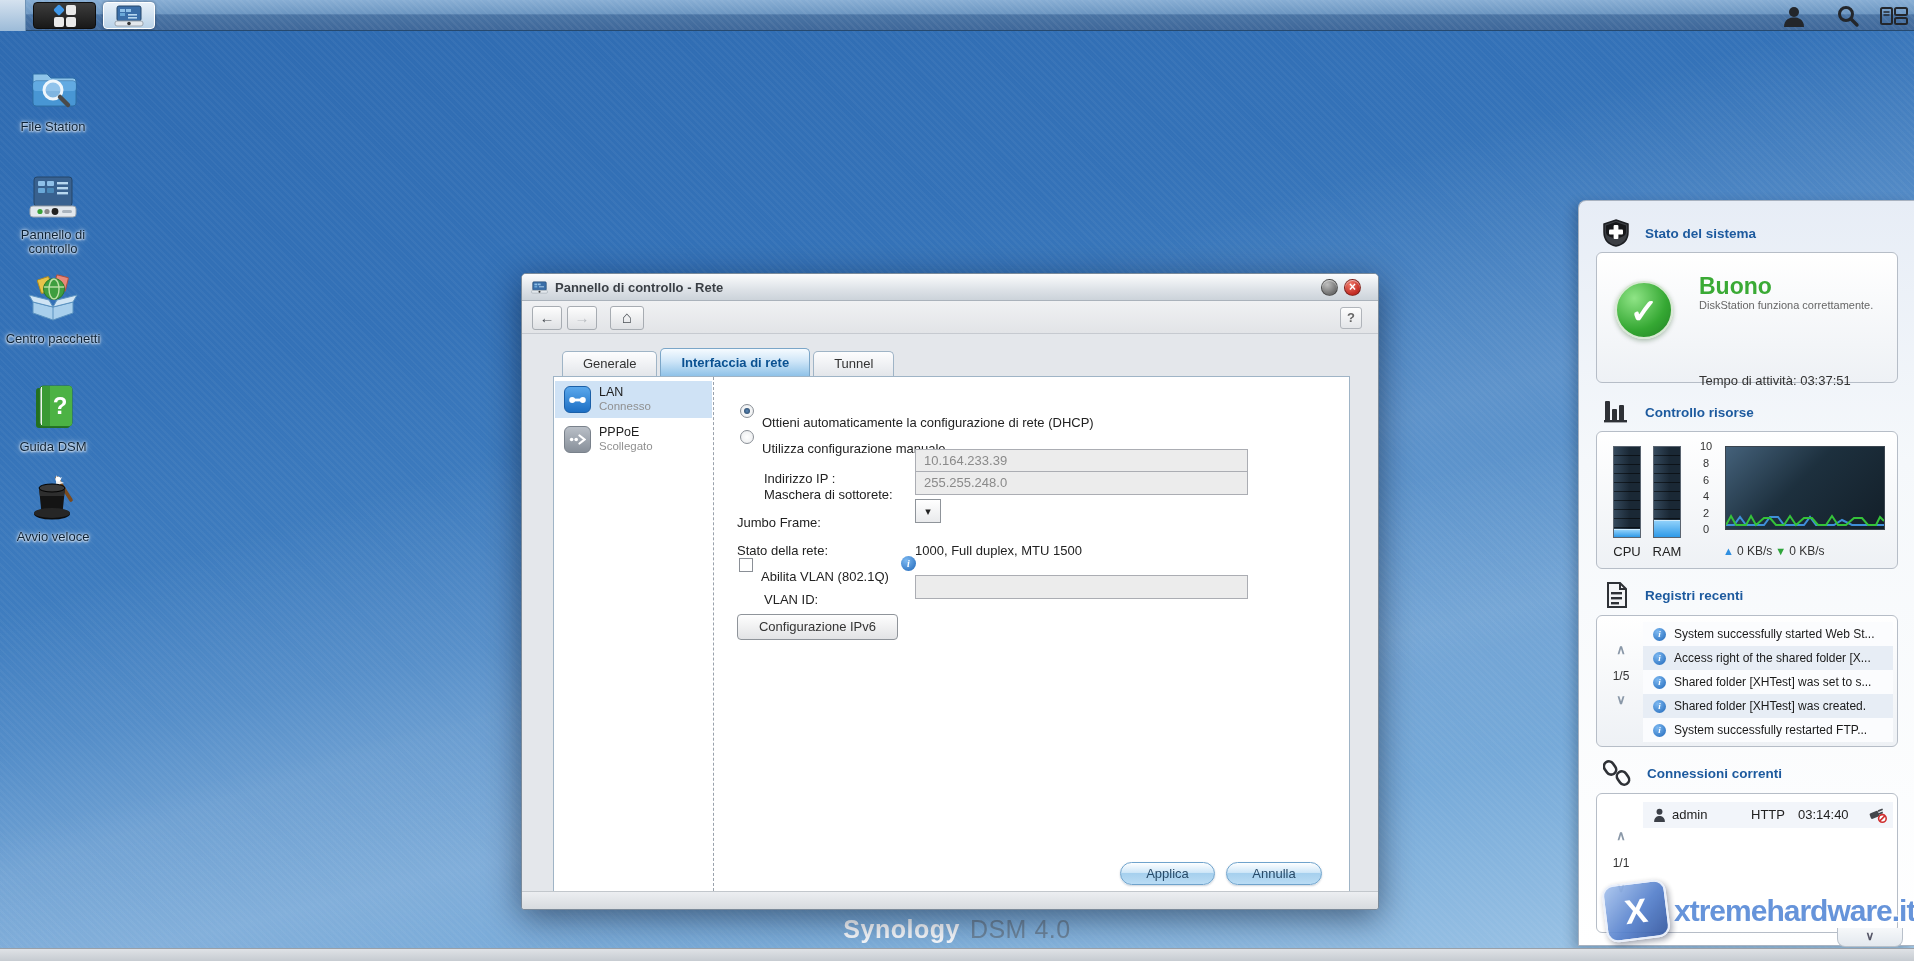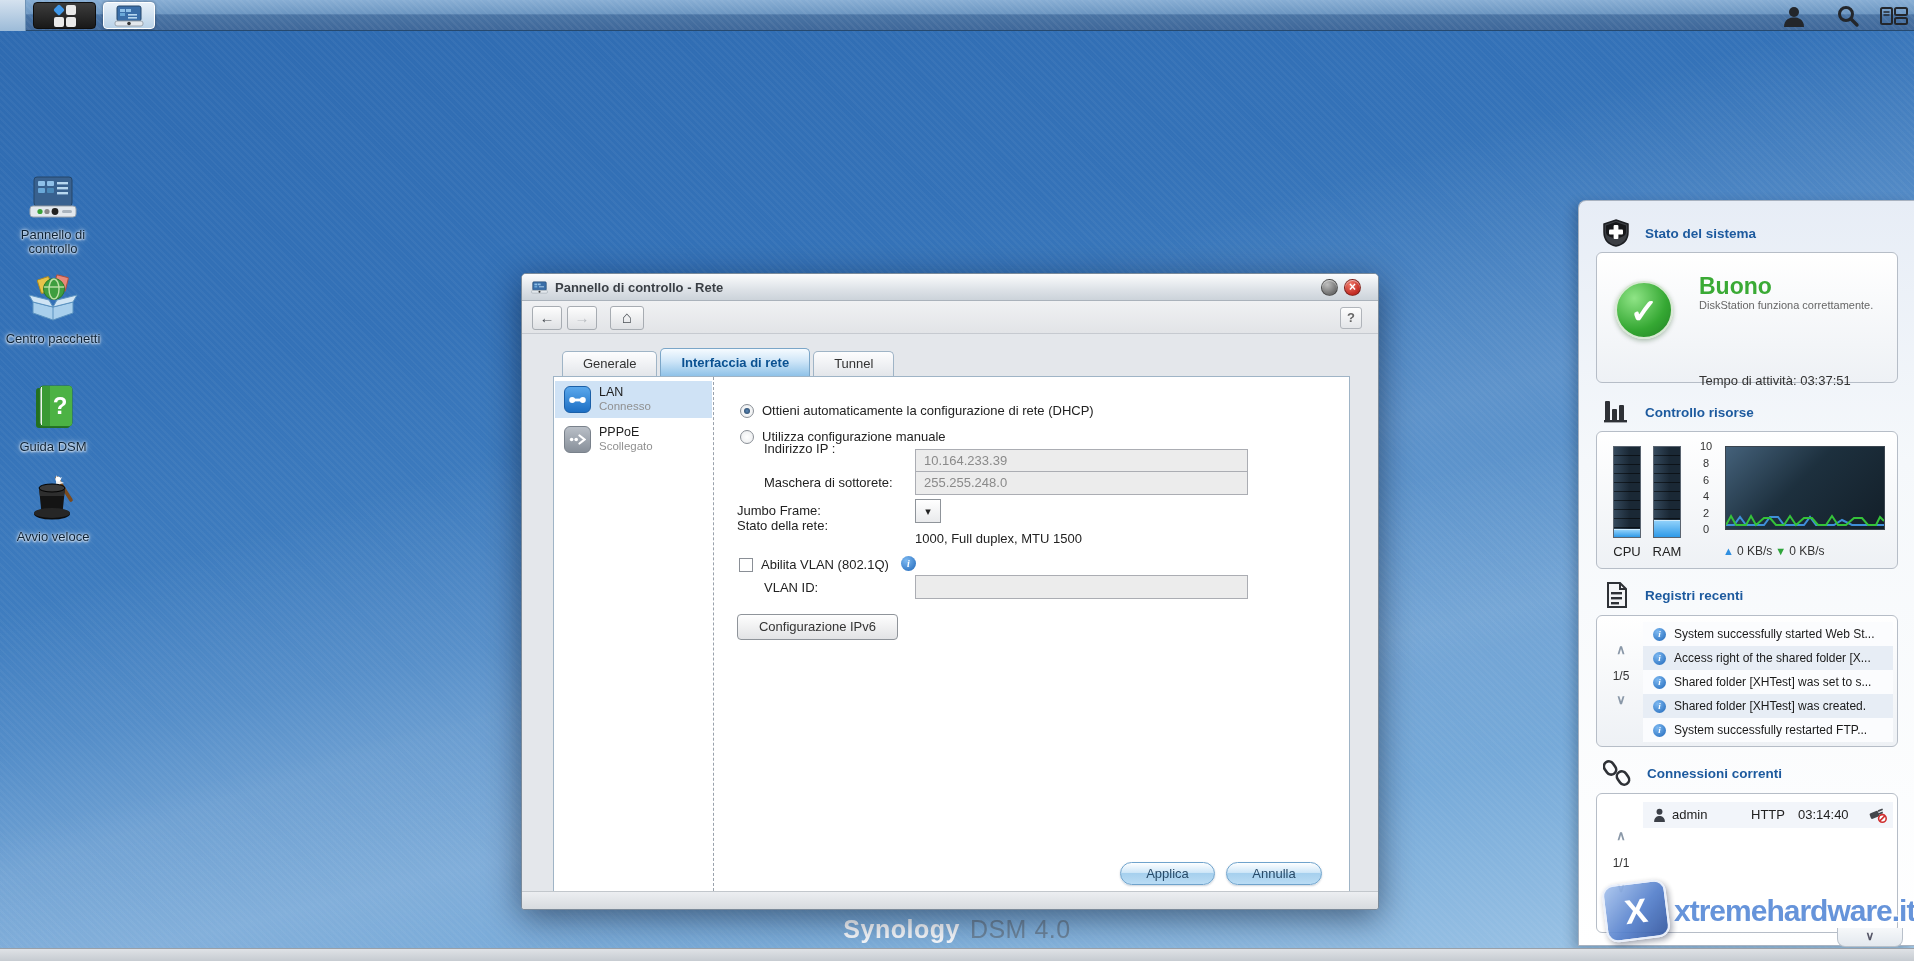--- a/index.html
+++ b/index.html
@@ -74,21 +74,21 @@
     border-right:1px dashed #9aa2ac; background:#fff; }
   .iface-item { position:absolute; left:1px; width:157px; height:37px; cursor:pointer; }
   .iface-item.selected { background:#cfe2f5; }
   .iface-icon { position:absolute; left:9px; top:5px; width:27px; height:27px; border-radius:6px;
     display:flex; align-items:center; justify-content:center; }
   .iface-icon.lan { background:linear-gradient(#5aa8ec,#1d6fc4); border:1px solid #1a5fa8; }
   .iface-icon.pppoe { background:linear-gradient(#b9bfc7,#878f99); border:1px solid #79818b; }
   .iface-name { position:absolute; left:44px; top:4px; font-size:12.5px; color:#1d1d1d; }
   .iface-status { position:absolute; left:44px; top:19px; font-size:11.5px; color:#909090; }
 
-  .fl { position:absolute; font-size:13px; color:#222; }
+  .fl { position:absolute; font-size:13px; color:#222;margin-top:12px; }
   .radio { position:absolute; width:14px; height:14px; border-radius:50%; border:1px solid #8a8f96;
     background:radial-gradient(#fff,#e8eaec); cursor:pointer; }
   .radio.sel:after { content:""; position:absolute; left:3px; top:3px; width:6px; height:6px;
     border-radius:50%; background:radial-gradient(#5a88b8,#223c58); }
   .dis-input { position:absolute; height:24px; width:333px; background:#ececec; border:1px solid #abadb3;
     font-size:13px; color:#8a8a8a; line-height:22px; padding:0 8px; overflow:hidden; }
   .dropdown { position:absolute; width:26px; height:24px; background:linear-gradient(#fff,#e9eaec);
     border:1px solid #8f949a; text-align:center; line-height:22px; font-size:11px; color:#222; cursor:pointer; }
   .checkbox { position:absolute; width:14px; height:14px; background:#fff; border:1px solid #8a8f96; cursor:pointer; }
   .info-ic { position:absolute; width:15px; height:15px; border-radius:50%;
@@ -210,20 +210,30 @@
       <svg width="28" height="20" viewBox="0 0 28 20">
         <rect x="1" y="2" width="11" height="16" rx="1.5" fill="none" stroke="#23262b" stroke-width="2"></rect>
         <rect x="15" y="2" width="12" height="7" rx="1.5" fill="none" stroke="#23262b" stroke-width="2"></rect>
         <rect x="15" y="12" width="12" height="6" rx="1.5" fill="none" stroke="#23262b" stroke-width="2"></rect>
         <line x1="3.5" y1="6" x2="9.5" y2="6" stroke="#23262b" stroke-width="1.5"></line>
         <line x1="3.5" y1="9" x2="9.5" y2="9" stroke="#23262b" stroke-width="1.5"></line>
       </svg>
     </div>
   </div>
 
+  <div class="desktop-icon" style="top:64px">
+    <svg width="52" height="48" viewBox="0 0 52 48">
+      <path d="M6 10 h14 l4 4 h22 a3 3 0 0 1 3 3 v22 a3 3 0 0 1 -3 3 H9 a3 3 0 0 1 -3 -3 Z" fill="#8ec4ea" stroke="#2f6ea6"></path>
+      <rect x="6" y="17" width="43" height="25" rx="3" fill="#4896d4" stroke="#2f6ea6"></rect>
+      <rect x="6" y="17" width="43" height="10" rx="3" fill="#6db2e8" opacity=".7"></rect>
+      <circle cx="26" cy="26" r="9" fill="rgba(255,255,255,.3)" stroke="#eef6fc" stroke-width="3"></circle>
+      <line x1="33" y1="33" x2="41" y2="41" stroke="#4a4a4a" stroke-width="4.5" stroke-linecap="round"></line>
+    </svg>
+    <div class="di-label">File Station</div>
+  </div>
 
   <div class="desktop-icon" style="top:274px">
     <svg width="52" height="50" viewBox="0 0 52 50">
       <rect x="12" y="4" width="12" height="14" rx="1" transform="rotate(-18 18 11)" fill="#e8c44a" stroke="#b08a20"></rect>
       <rect x="28" y="2" width="12" height="14" rx="1" transform="rotate(14 34 9)" fill="#e88a7a" stroke="#b05040"></rect>
       <circle cx="27" cy="15" r="10.5" fill="#3f9e3f" stroke="#2a7a2a"></circle>
       <ellipse cx="27" cy="15" rx="5" ry="10" fill="none" stroke="#bfe0a8" stroke-width="1.4"></ellipse>
       <line x1="17" y1="13" x2="37" y2="13" stroke="#bfe0a8" stroke-width="1.4"></line>
       <path d="M6 28 L26 33 L46 28 L46 39 L26 46 L6 39 Z" fill="#a8cfec" stroke="#5a92c0"></path>
       <path d="M6 28 L2 21 L22 26 L26 33 Z" fill="#cfe4f4" stroke="#5a92c0"></path>
@@ -331,30 +341,30 @@
           <span class="iface-status">Scollegato</span>
         </div>
       </div>
 
       <span class="radio sel" style="left:186px;top:27px"></span>
       <span class="fl" style="left:208px;top:26px">Ottieni automaticamente la configurazione di rete (DHCP)</span>
 
       <span class="radio" style="left:186px;top:53px"></span>
       <span class="fl" style="left:208px;top:52px">Utilizza configurazione manuale</span>
 
-      <span class="fl" style="left:210px;top:64px">Indirizzo IP :</span>
+      <span class="fl" style="left:210px;top:82px">Indirizzo IP :</span>
       <div class="dis-input" style="left:361px;top:72px">10.164.233.39</div>
 
       <span class="fl" style="left:210px;top:98px">Maschera di sottorete:</span>
       <div class="dis-input" style="left:361px;top:94px">255.255.248.0</div>
 
       <span class="fl" style="left:183px;top:126px">Jumbo Frame:</span>
       <span class="dropdown" style="left:361px;top:122px">▾</span>
 
-      <span class="fl" style="left:183px;top:141px">Stato della rete:</span>
+      <span class="fl" style="left:183px;top:154px">Stato della rete:</span>
       <span class="fl" style="left:361px;top:154px">1000, Full duplex, MTU 1500</span>
 
       <span class="checkbox" style="left:185px;top:181px"></span>
       <span class="fl" style="left:207px;top:180px">Abilita VLAN (802.1Q)</span>
       <span class="info-ic" style="left:347px;top:179px">i</span>
 
       <span class="fl" style="left:210px;top:203px">VLAN ID:</span>
       <div class="dis-input" style="left:361px;top:198px"></div>
 
       <div class="ipv6-btn">Configurazione IPv6</div>

